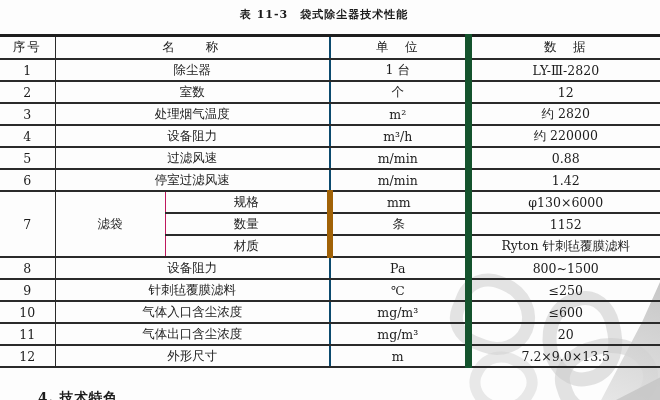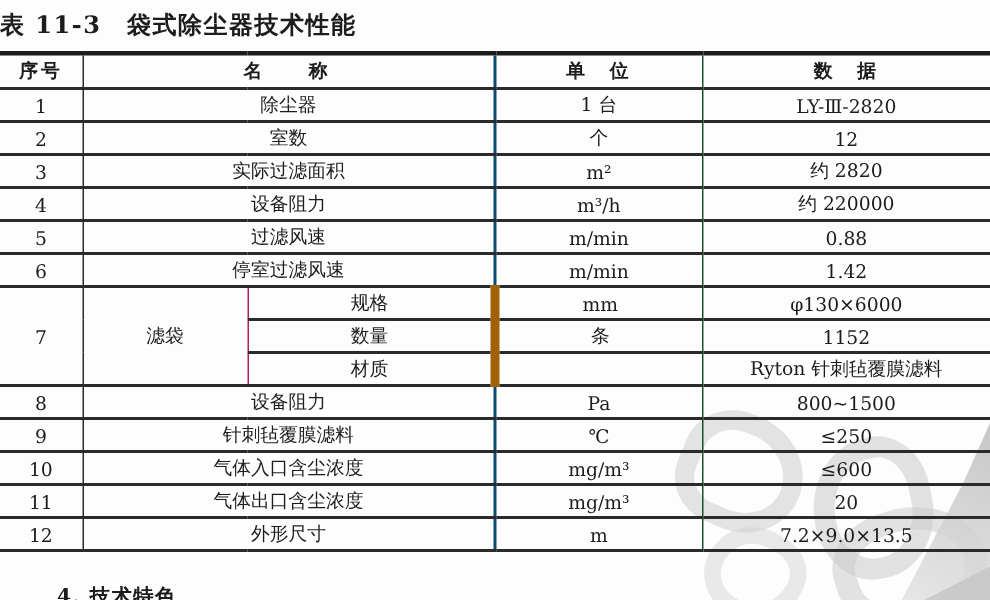--- a/index.html
+++ b/index.html
@@ -3,38 +3,38 @@
 <meta charset="utf-8">
 <style>
   html, body { margin: 0; padding: 0; }
   body {
     width: 660px; height: 400px; overflow: hidden; position: relative;
     background: #fdfdfd; color: #1c1c1c;
     font-family: "DejaVu Serif", "Liberation Serif", serif;
   }
   .title {
     position: absolute; top: 7px; left: 0; right: 12px;
-    text-align: left; font-weight: bold; font-size: 16px;
+    text-align: center; font-weight: bold; font-size: 11px;
     letter-spacing: 1px; z-index: 2;
   }
   table.spec {
     position: absolute; top: 34px; left: 0; width: 660px;
     border-collapse: collapse; table-layout: fixed;
     font-size: 12.5px; z-index: 1;
   }
   .spec th, .spec td {
     border-bottom: 2px solid #2a2a2a;
     padding: 0 2px; height: 20px; text-align: center;
     font-weight: normal; overflow: hidden; white-space: nowrap;
     background: transparent;
   }
-  .spec thead th { border-top: 3px solid #1d1d1d; font-weight: bold; height: 21px; letter-spacing: 2px; }
+  .spec thead th { border-top: 3px solid #1d1d1d; font-weight: normal; height: 21px; letter-spacing: 2px; }
   .c-idx   { border-right: 1px solid #2a2a2a; }
   .c-name  { border-right: 2px solid #0c4a6e; text-align: left; padding-left: 14px; }
-  .c-unit  { border-right: 1px solid #14532d; }
+  .c-unit  { border-right: 7px solid #14532d; }
   .c-group { border-right: 1px solid #be185d; }
   .c-sub   { border-right: 6px solid #a16207; }
   .footnote {
     position: absolute; top: 389px; left: 38px;
     font-weight: bold; font-size: 13.5px; z-index: 2; letter-spacing: 1px;
   }
   
   .wm { position: absolute; z-index: 0; }
   .wm-ring1 { left: 452px; top: 276px; width: 58px; height: 52px;
     border: 13px solid #d6d6d6; border-radius: 48% 60% 55% 45%;
@@ -85,21 +85,21 @@
       <td>LY-Ⅲ-2820</td>
     </tr>
     <tr>
       <td class="c-idx">2</td>
       <td class="c-name" colspan="2">室数</td>
       <td class="c-unit">个</td>
       <td>12</td>
     </tr>
     <tr>
       <td class="c-idx">3</td>
-      <td class="c-name" colspan="2">实际过滤面积</td>
+      <td class="c-name" colspan="2">处理烟气温度</td>
       <td class="c-unit">m²</td>
       <td>约 2820</td>
     </tr>
     <tr>
       <td class="c-idx">4</td>
       <td class="c-name" colspan="2">设备阻力</td>
       <td class="c-unit">m³/h</td>
       <td>约 220000</td>
     </tr>
     <tr>

